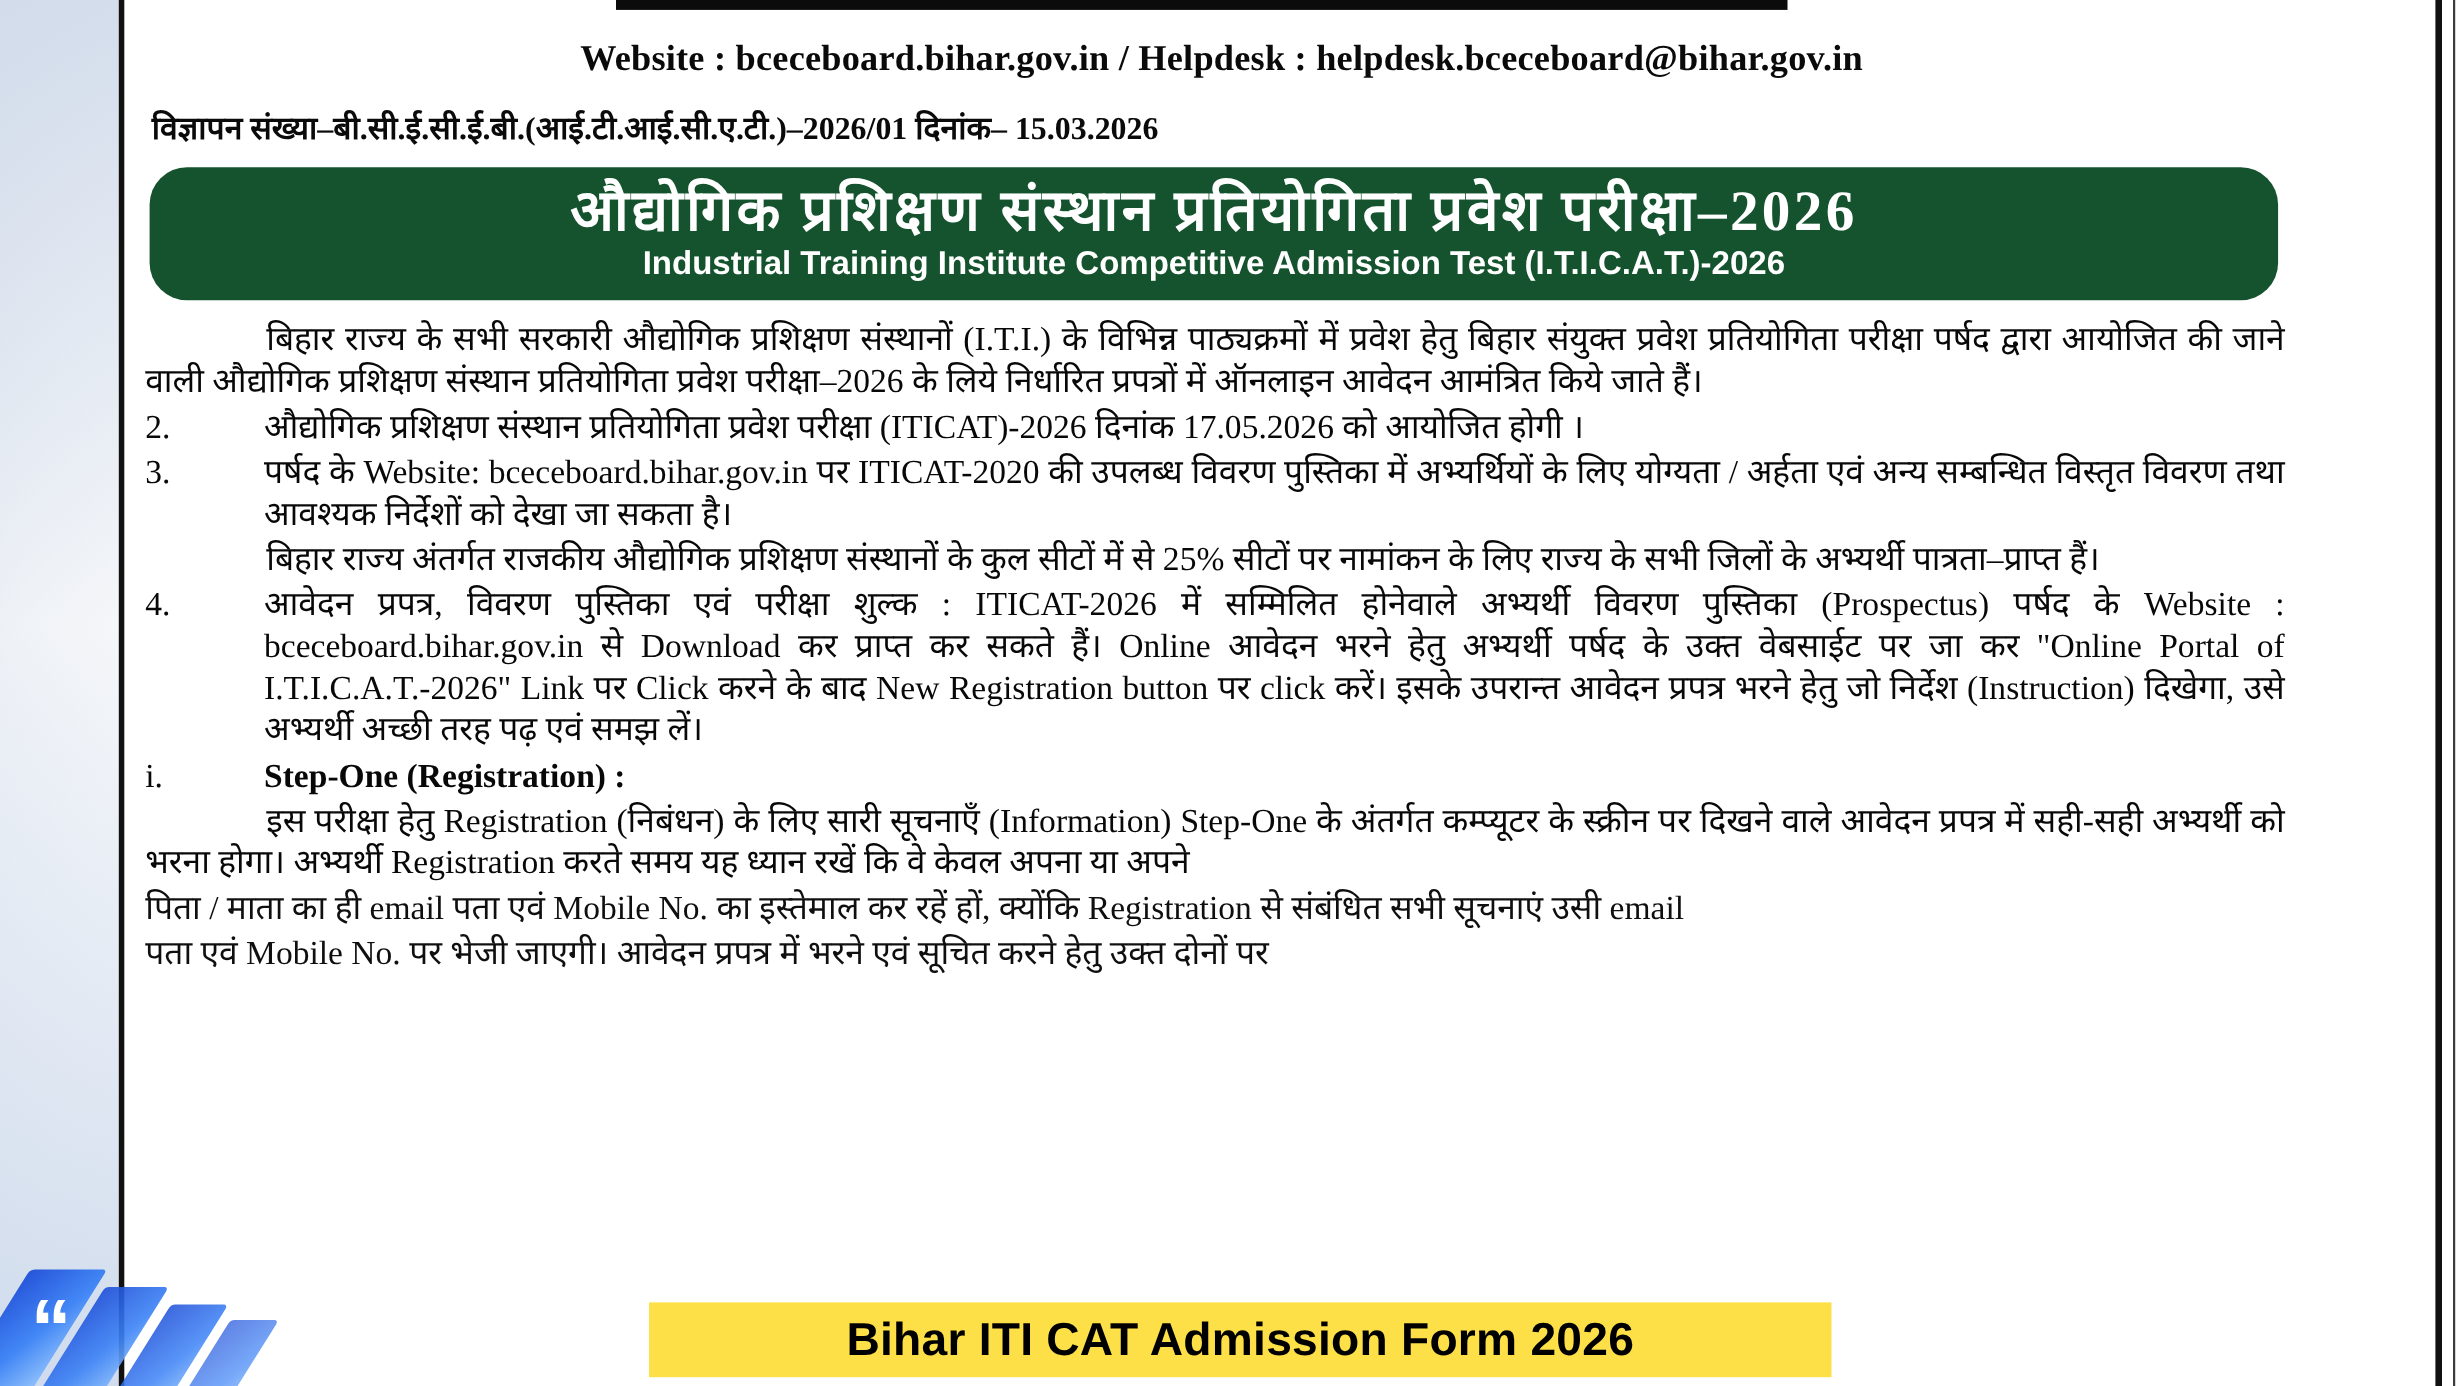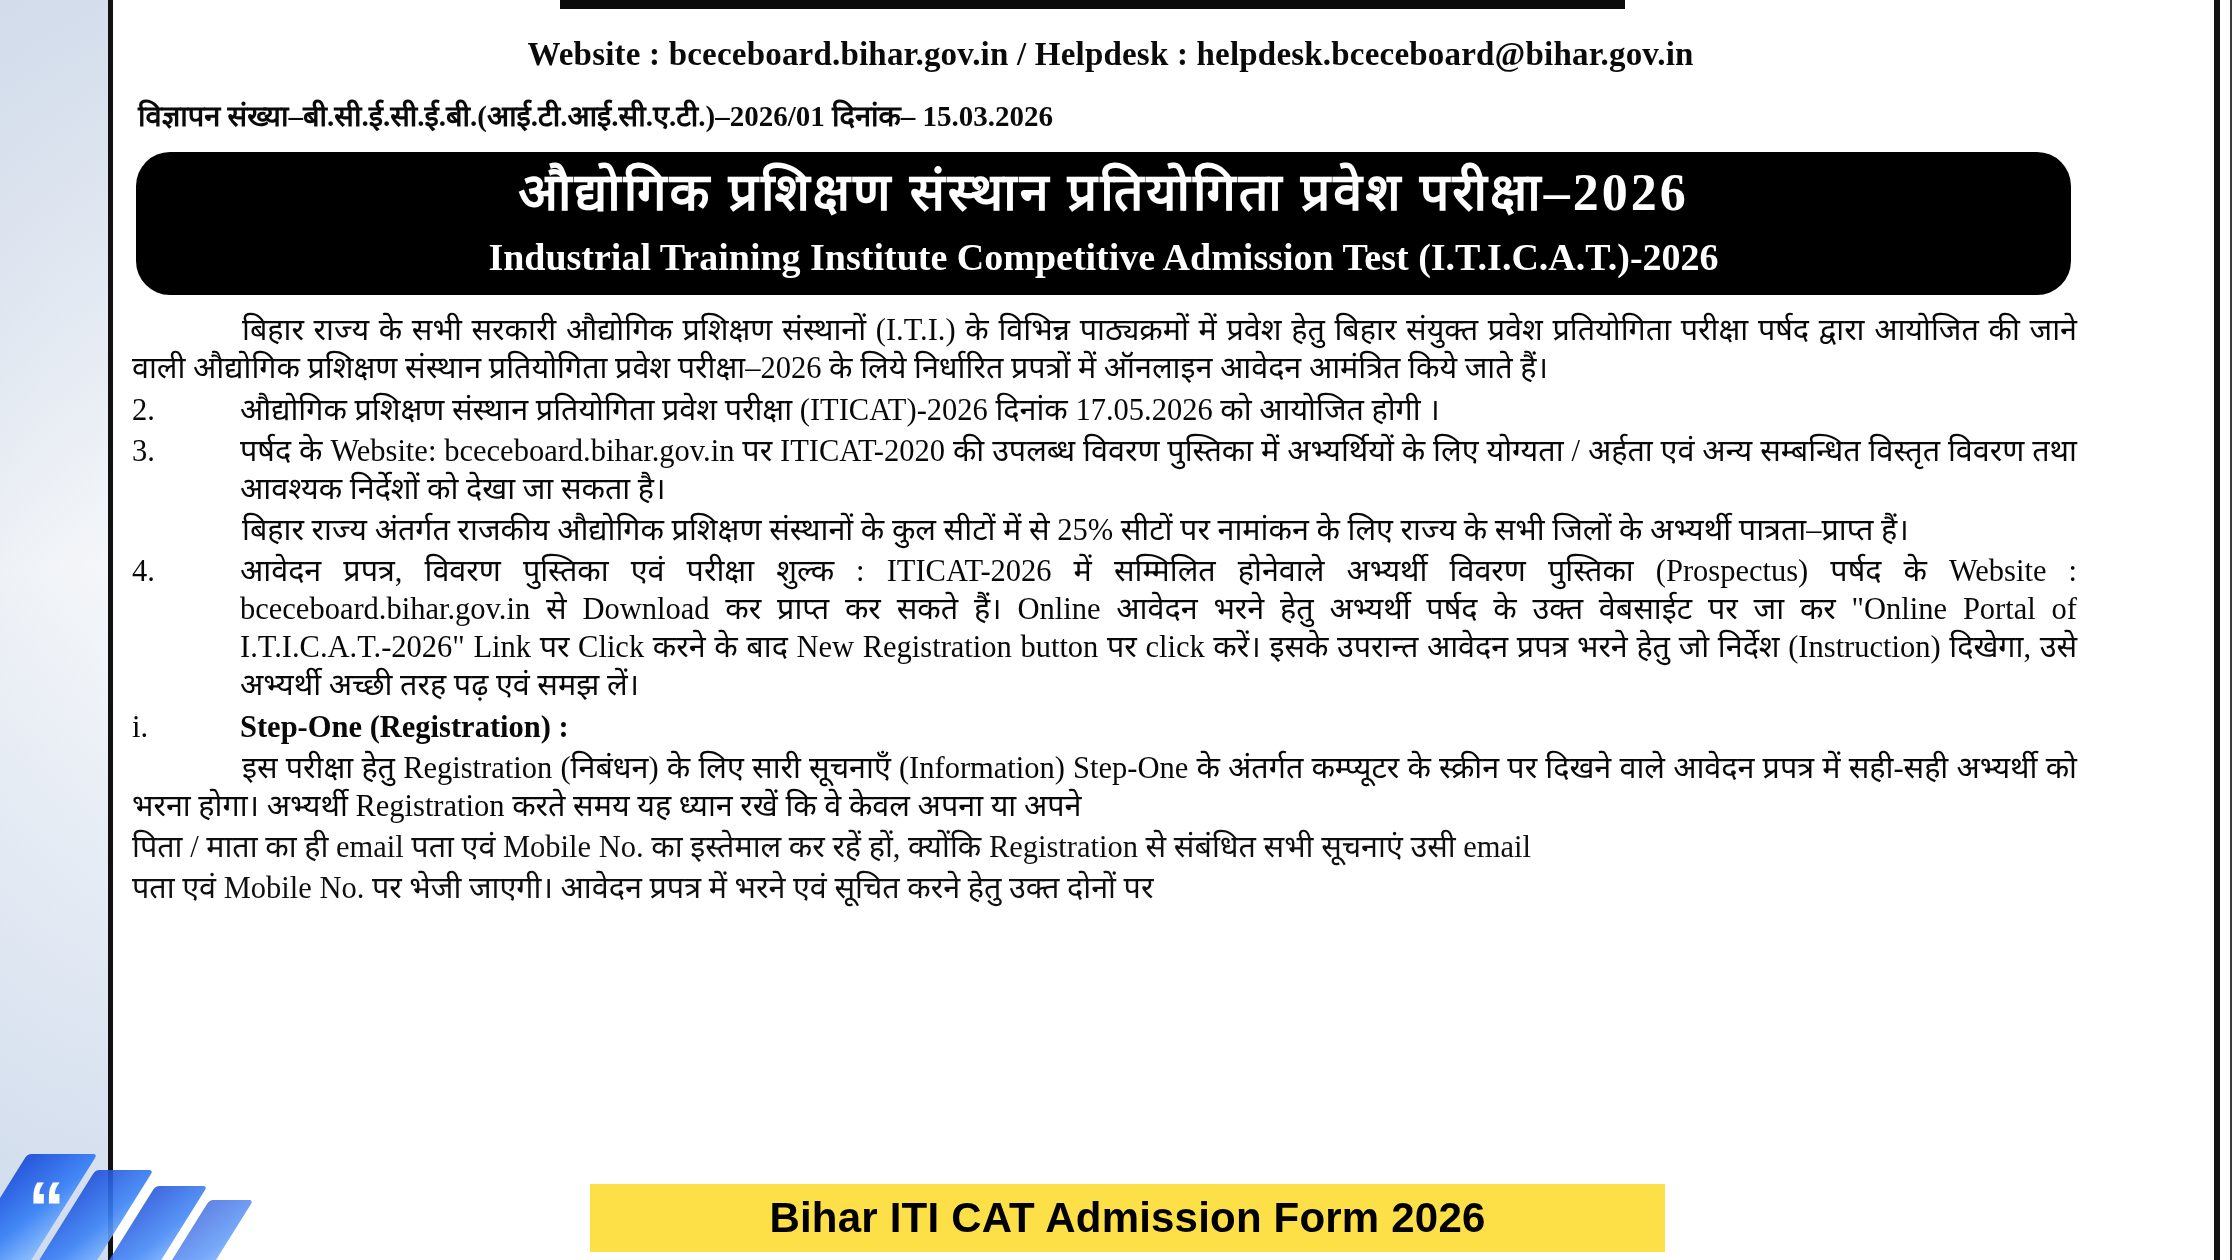--- a/index.html
+++ b/index.html
@@ -102,40 +102,40 @@
     font-weight: bold;
     color: #0a0a0a;
     white-space: nowrap;
   }
 
   
   .banner {
     margin-top: 18px;
     margin-left: 8px;
     width: 1935px;
-    background: #000000;
+    background: #14532d;
     border-radius: 34px;
     padding: 10px 0 16px 0;
     color: #ffffff;
     text-align: center;
     box-sizing: border-box;
   }
   .banner-hi {
     font-size: 52px;
     font-weight: bold;
     letter-spacing: 3px;
     line-height: 1.18;
     white-space: nowrap;
   }
   .banner-en {
-    font-family: Liberation Serif, serif;
-    font-size: 38px;
+    font-family: Liberation Sans, sans-serif;
+    font-size: 30px;
     font-weight: bold;
     letter-spacing: 0px;
-    margin-top: 12px;
+    margin-top: 0;
     white-space: nowrap;
   }
 
   
   .body-text {
     margin-top: 16px;
     padding: 0 16px 0 4px;
     font-size: 30.5px;
     line-height: 1.25;
     color: #080808;

